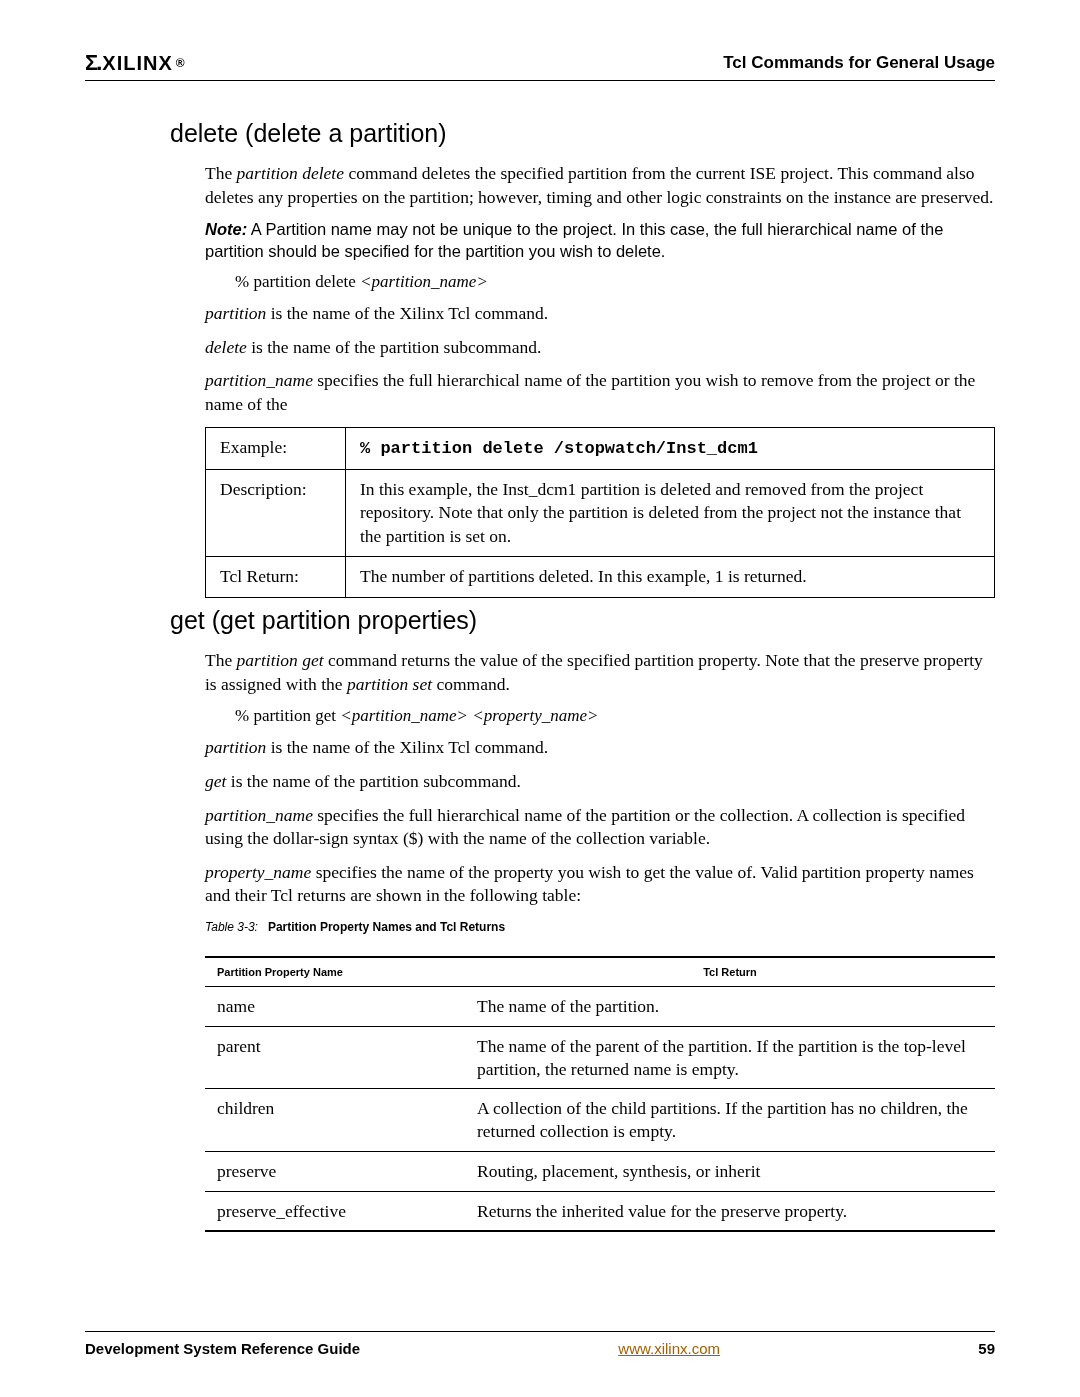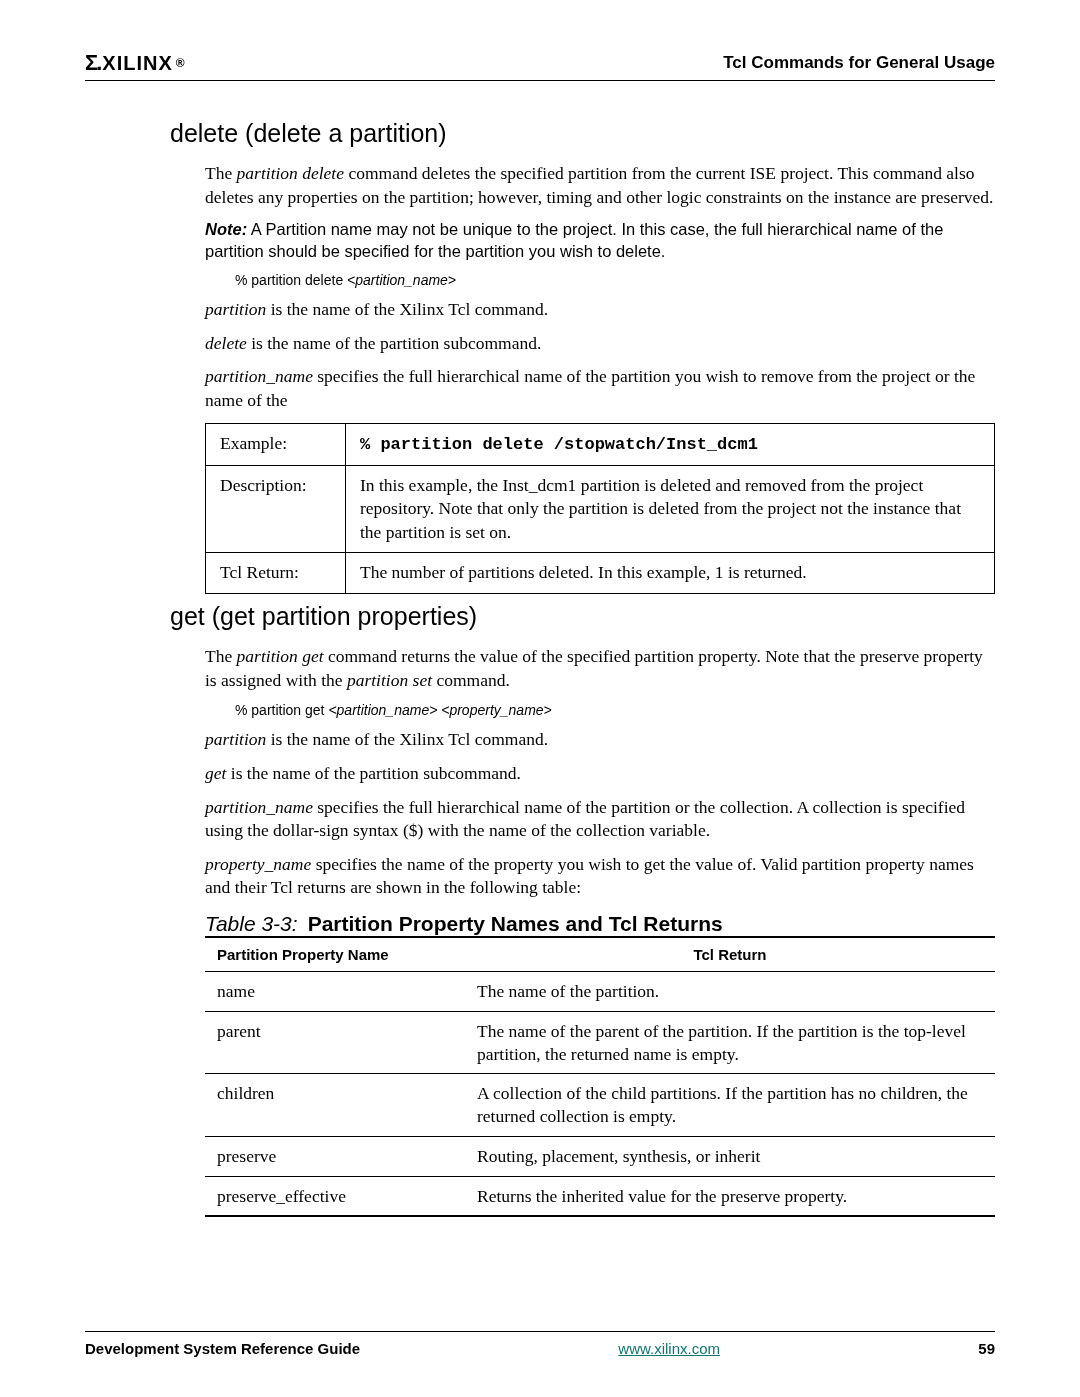--- a/index.html
+++ b/index.html
@@ -45,22 +45,22 @@
     font-weight: normal;
     font-size: 25px;
     margin-left: -35px;
     margin-bottom: 14px;
     margin-top: 8px;
   }
   p { font-size: 17.5px; line-height: 1.35; margin-bottom: 10px; }
   .note-para { font-family: Arial, Helvetica, sans-serif; font-size: 16.5px; line-height: 1.3; }
   .note-label { font-weight: bold; font-style: italic; }
   .code-block {
-    font-family: Liberation Sans, sans-serif;
-    font-size: 14px;
+    font-family: Liberation Serif, serif;
+    font-size: 17px;
     margin: 4px 0 10px 30px;
   }
   .code-arg { font-style: italic; }
   .ital { font-style: italic; }
   table.example-table {
     border-collapse: collapse;
     width: 100%;
     margin-top: 6px;
     margin-bottom: 8px;
   }
@@ -68,34 +68,34 @@
     border: 1px solid #000;
     padding: 8px 14px;
     font-size: 17.5px;
     vertical-align: top;
     line-height: 1.35;
   }
   table.example-table td:first-child { width: 140px; }
   .mono-bold { font-family: "Courier New", Courier, monospace; font-weight: bold; font-size: 17px; }
   .table-caption {
     font-family: Arial, Helvetica, sans-serif;
-    font-size: 21px;
+    font-size: 12px;
     margin-top: 12px;
-    margin-bottom: 0;
+    margin-bottom: 22px;
   }
   .table-caption .num { font-style: italic; }
   .table-caption .title { font-weight: bold; margin-left: 10px; }
   table.prop-table {
     border-collapse: collapse;
     width: 100%;
   }
   table.prop-table th {
     font-family: Arial, Helvetica, sans-serif;
     font-weight: bold;
-    font-size: 15px;
+    font-size: 11px;
     text-align: center;
     padding: 8px 12px;
     border-top: 2px solid #000;
     border-bottom: 1px solid #000;
   }
   table.prop-table td {
     font-size: 17.5px;
     padding: 8px 12px;
     border-bottom: 1px solid #000;
     vertical-align: top;
@@ -111,21 +111,21 @@
     left: 85px;
     right: 85px;
     border-top: 1.5px solid #000;
     padding-top: 8px;
     display: flex;
     justify-content: space-between;
     font-family: Arial, Helvetica, sans-serif;
     font-size: 15px;
     font-weight: bold;
   }
-  .footer a { color: #0f766e; text-decoration: underline; font-weight: normal; text-align: center; }
+  .footer a { color: #a16207; text-decoration: underline; font-weight: normal; text-align: center; }
 </style>
 </head>
 <body>
 
 <div class="header">
   <div class="logo">
     <span class="logo-glyph">Σ.</span>
     <span>XILINX</span>
     <span class="logo-reg">®</span>
   </div>

